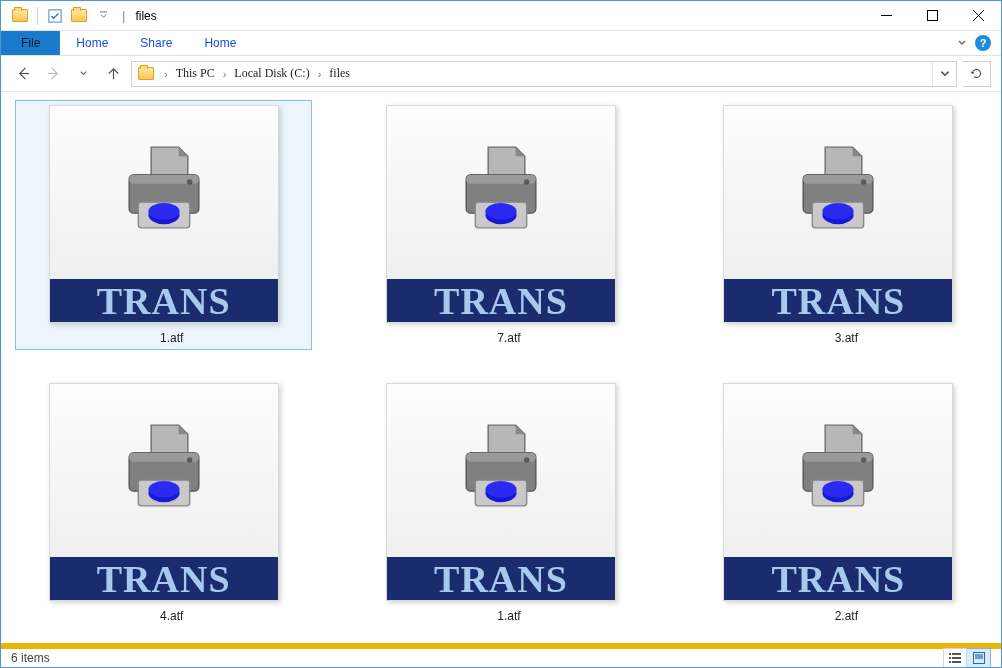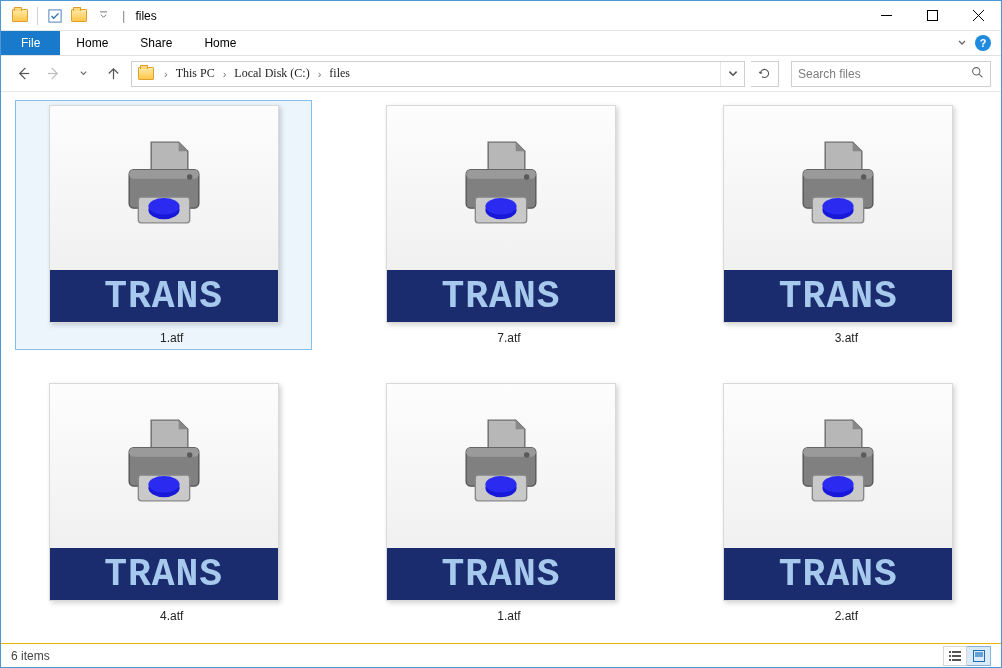--- a/index.html
+++ b/index.html
@@ -16,22 +16,22 @@
     .titlebar-down svg { width:9px; height:9px; }
     .titlebar-pipe { color:#888; margin:0 6px; font-size:13px; }
     .titlebar-title { font-size: 12px; color: #000; margin-left: 2px; }
     .titlebar-spacer { flex: 1; }
     .win-controls { display: flex; }
     .win-btn { width: 46px; height: 30px; display: flex; align-items: center; justify-content: center; }
     .win-btn svg { width: 11px; height: 11px; }
     
     
     .ribbon-tabs { height: 25px; display: flex; align-items: stretch; border-bottom: 1px solid #e1e1e1; background:#fff; }
-    .tab { padding: 0 16px; font-size: 12px; display: flex; align-items: center; color: #000000; }
-    .tab.file { background: #1979ca; color: #ffffff; padding: 0 20px; }
+    .tab { padding: 0 16px; font-size: 12px; display: flex; align-items: center; color: #1d4ed8; }
+    .tab.file { background: #1979ca; color: #0f172a; padding: 0 20px; }
     .ribbon-right { margin-left: auto; display: flex; align-items: center; padding-right: 10px; gap:8px; }
     .chev-down svg { width:10px; height:10px; }
     .help-icon { width:16px; height:16px; border-radius:50%; background:#1e8bde; color:#fff; font-size:11px; font-weight:bold; display:flex; align-items:center; justify-content:center; }
     
     
     .navbar { height: 36px; display: flex; align-items: center; padding: 4px 10px; gap: 6px; border-bottom: 1px solid #e8e8e8; }
     .nav-btn { width: 24px; height: 24px; display: flex; align-items: center; justify-content: center; color:#555; }
     .nav-btn.disabled { color: #bdbdbd; }
     .nav-btn svg { width: 15px; height: 15px; }
     .nav-drop svg { width:9px; height:9px; }
@@ -49,25 +49,25 @@
     .search-box input::placeholder { color:#7d7d7d; }
     .search-icon svg { width:13px; height:13px; color:#666; }
     
     
     .content { flex:1; overflow:auto; padding: 8px 14px; }
     .file-grid { display:grid; grid-template-columns: repeat(3, 1fr); gap: 28px 40px; }
     .file-item { display:flex; flex-direction:column; align-items:center; padding:4px; border:1px solid transparent; }
     .file-item.selected { border:1px solid #83c0ec; background:#ecf5fc; }
     .thumb { width: 230px; height: 218px; background: linear-gradient(#fdfdfd, #ececec); border:1px solid #d9d9d9; display:flex; flex-direction:column; box-shadow: 2px 2px 5px rgba(0,0,0,0.18); }
     .thumb-art { flex:1; display:flex; align-items:center; justify-content:center; }
-    .thumb-label { height: 52px; background:#1a2c6e; color:#a8c9ee; font-size: 38px; font-weight:700; letter-spacing:1px; display:flex; align-items:center; justify-content:center; font-family: Liberation Mono, monospace; }
+    .thumb-label { height: 43px; background:#1a2c6e; color:#a8c9ee; font-size: 38px; font-weight:700; letter-spacing:1px; display:flex; align-items:center; justify-content:center; font-family: Liberation Serif, serif; }
     .filename { font-size: 12px; color:#222; margin-top: 8px; margin-left: 16px; }
     
     
-    .statusbar { height: 24px; border-top: 1px solid #eab308; display:flex; align-items:center; padding: 0 10px; font-size:12px; color:#444; background:#fff; }
+    .statusbar { height: 24px; border-top: 6px solid #eab308; display:flex; align-items:center; padding: 0 10px; font-size:12px; color:#444; background:#fff; }
     .statusbar-spacer { flex:1; }
     .view-switch { display:flex; gap:0; }
     .view-btn { width:24px; height:20px; border:1px solid #d6d6d6; display:flex; align-items:center; justify-content:center; color:#555; }
     .view-btn.active { background:#daeaf8; border-color:#84b2da; color:#1b6fb7;}
     .view-btn svg { width:12px; height:12px; }
     .view-btn + .view-btn { border-left:none; }
     
     
     .printer-svg { width: 110px; height: 110px; }
   </style>
@@ -172,27 +172,20 @@
           <path d="M2 3 L5 6 L8 3" fill="none" stroke="currentColor" stroke-width="1.3"></path>
         </svg>
       </div>
   </div>
   <div class="refresh-box">
       <svg viewBox="0 0 16 16">
         <path d="M3 8 a5 5 0 1 1 1.8 3.8 M3 8 l-1.5 -2 M3 8 l2.2 -0.8" fill="none" stroke="currentColor" stroke-width="1.3"></path>
       </svg>
     </div>
 
-  <div class="search-box">
-    <input type="text" placeholder="Search files" style="">
-    <div class="search-icon"><svg viewBox="0 0 16 16">
-          <circle cx="6.5" cy="6.5" r="4.5" fill="none" stroke="currentColor" stroke-width="1.3"></circle>
-          <line x1="10" y1="10" x2="14" y2="14" stroke="currentColor" stroke-width="1.3"></line>
-        </svg></div>
-  </div>
 </div>
 
 <div class="content">
   <div class="file-grid" id="file-grid">
       <div class="file-item selected">
         <div class="thumb">
           <div class="thumb-art">
   <svg class="printer-svg" viewBox="0 0 120 120">
     <g>
       <path d="M46 10 h30 l10 10 v22 h-40 z" fill="#b7b7b7" stroke="#6b6b6b" stroke-width="1.5"></path>

